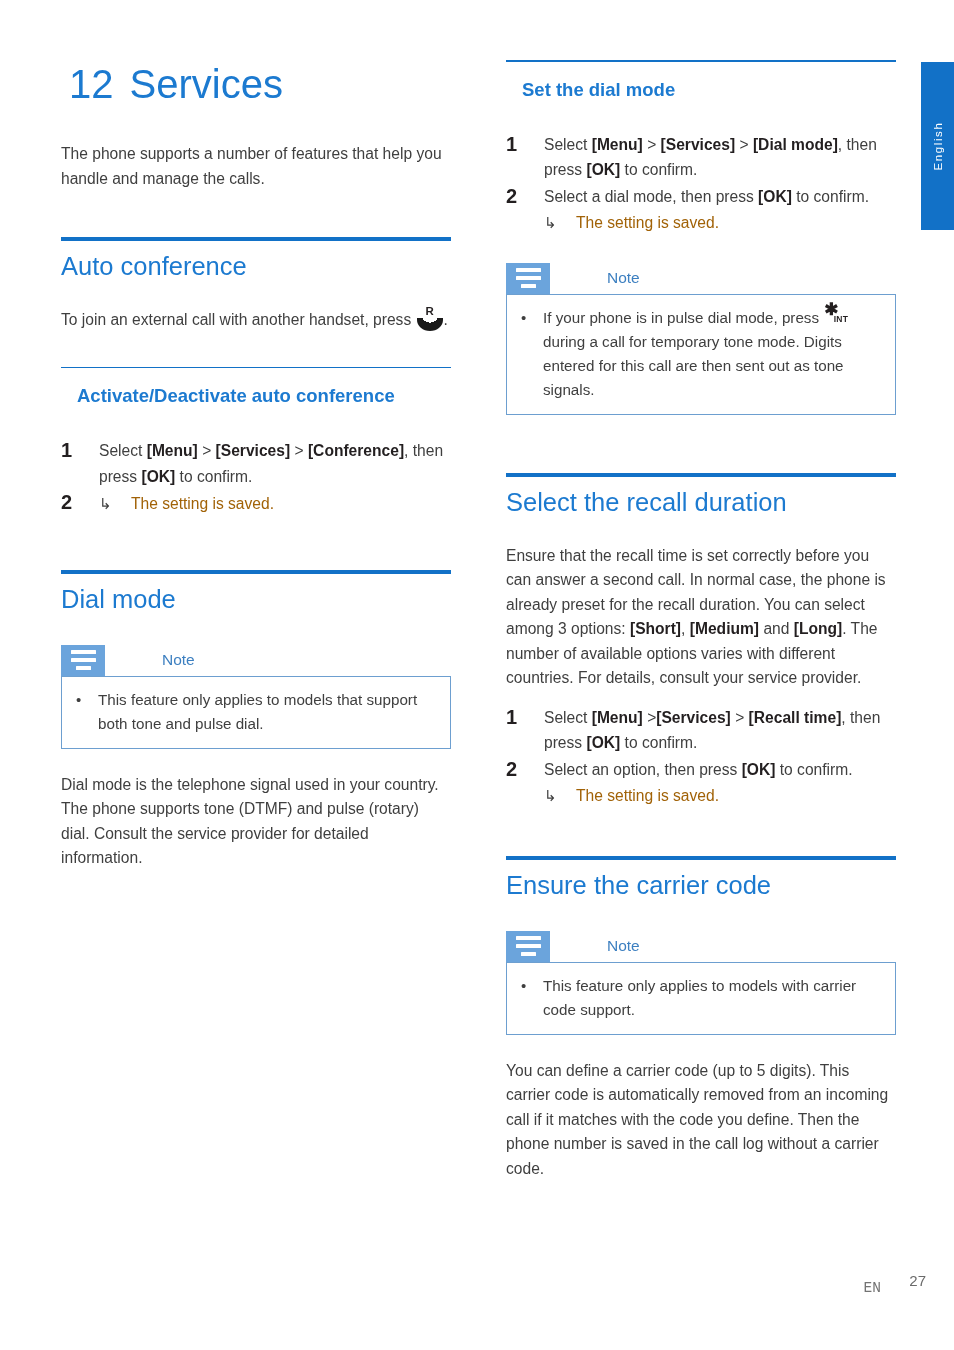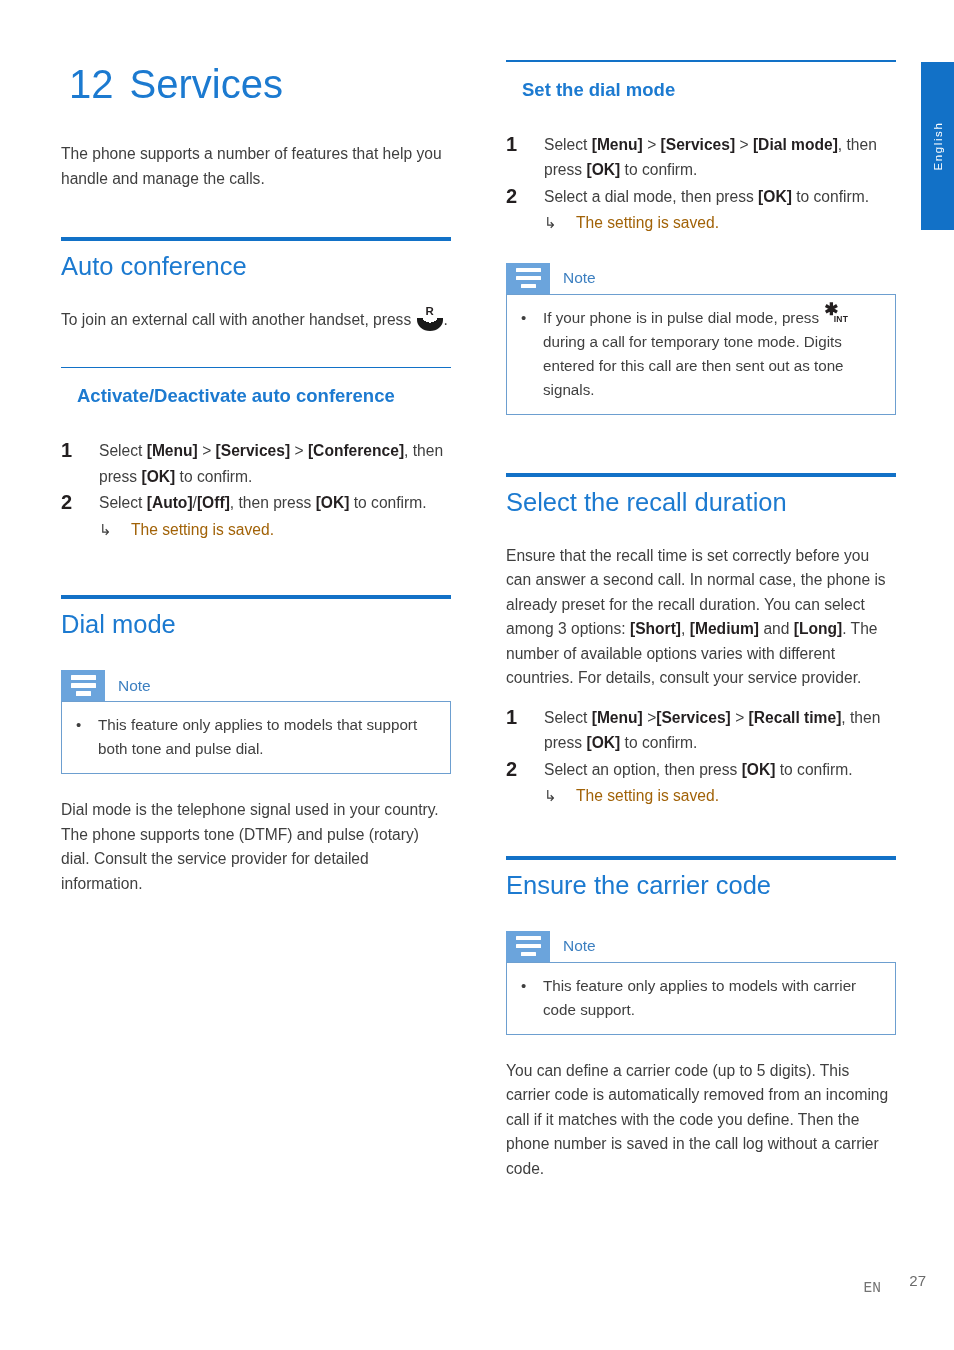--- a/index.html
+++ b/index.html
@@ -145,20 +145,21 @@
     line-height: 25.5px;
     color: #a16207;
   }
 
   
   .note { margin: 0; }
   .note-head {
     display: flex;
     align-items: stretch;
     height: 31px;
+    gap: 44px;
   }
   .note-badge {
     width: 44px;
     background: #6ba4dc;
     display: flex;
     flex-direction: column;
     align-items: center;
     justify-content: center;
     gap: 3.5px;
   }
@@ -326,21 +327,20 @@
     <div>
       <div class="step">
         <div class="step-num">1</div>
         <div class="step-body">
           <div class="step-text"><span>Select </span><b>[Menu]</b><span> &gt; </span><b>[Services]</b><span> &gt; </span><b>[Conference]</b><span>, then press </span><b>[OK]</b><span> to confirm.</span></div>
         </div>
       </div>
       <div class="step">
         <div class="step-num">2</div>
         <div class="step-body">
-          <div class="step-text"><span>Select </span><b>[Auto]</b><span>/</span><b>[Off]</b><span>, then press </span><b>[OK]</b><span> to confirm.</span></div>
           <div class="result">
             <div class="result-arrow">↳</div>
             <div class="result-text">The setting is saved.</div>
           </div>
         </div>
       </div>
     </div>
 
     <div class="sp-52"></div>
 

